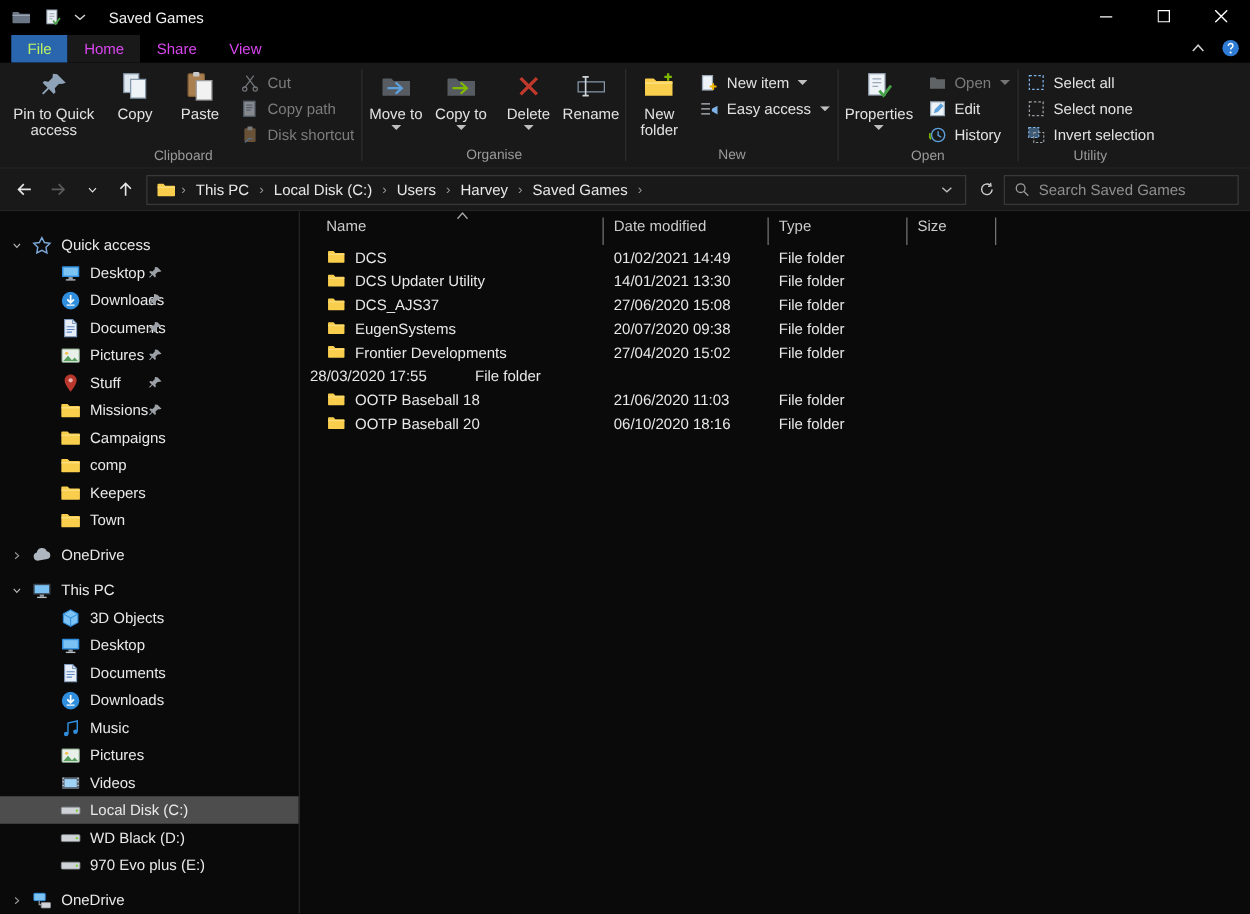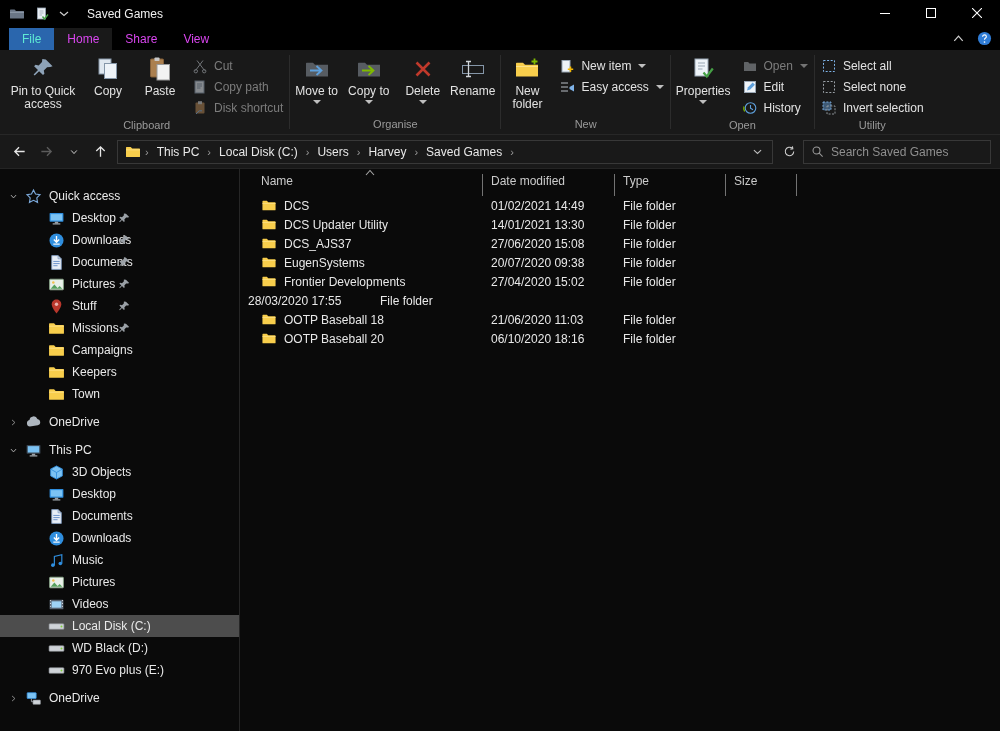--- a/index.html
+++ b/index.html
@@ -14,21 +14,21 @@
   .tb-ic svg { width:100%; height:100%; }
   .tb-caret { width:10px; height:8px; display:inline-flex; }
   .tb-title { margin-left:18px; color:#f0f0f0; font-size:12px; }
   .win-controls { margin-left:auto; display:flex; height:28px; }
   .wc { width:46px; height:28px; display:flex; align-items:center; justify-content:center; color:#fff; }
   .wc svg { width:10px; height:10px; }
 
   
   .tabrow { height:22px; background:#000; display:flex; align-items:stretch; flex:none; position:relative; }
   .tab { padding:4px 13px 3px; color:#d946ef; font-size:12px; }
-  .tab.file { background:#2a66ad; color:#5eead4; margin-left:9px; }
+  .tab.file { background:#2a66ad; color:#bef264; margin-left:9px; }
   .tab.active { background:#191919; }
   .tabrow-right { position:absolute; right:8px; top:3px; display:flex; align-items:center; gap:11px; }
   .tr-ic { width:15px; height:15px; display:inline-flex; }
   .tr-ic svg { width:100%; height:100%; }
 
   
   .ribbon { height:85px; background:#191919; border-bottom:1px solid #272727; display:flex; align-items:stretch; padding-left:4px; flex:none; }
   .rgroup { display:flex; flex-direction:column; }
   .ritems { flex:1; display:flex; align-items:flex-start; padding-top:2px; }
   .rlabel { text-align:center; font-size:11px; color:#9a9a9a; padding:1px 6px 4px; }
@@ -603,20 +603,30 @@
           <span class="slabel">Campaigns</span>
         </div>
         <div class="side-row lvl1">
           <span class="chev"></span>
           <span class="sicon">
             <svg viewBox="0 0 16 16">
               <path d="M1 3.6c0-.33.27-.6.6-.6h4.1l1.5 1.6h7.2c.33 0 .6.27.6.6v7.2c0 .33-.27.6-.6.6H1.6a.6.6 0 0 1-.6-.6z" fill="#f8ce4c"></path>
               <path d="M1 5.3h14v1.1H1z" fill="#fde289" opacity=".75"></path>
             </svg>
           </span>
+          <span class="slabel">comp</span>
+        </div>
+        <div class="side-row lvl1">
+          <span class="chev"></span>
+          <span class="sicon">
+            <svg viewBox="0 0 16 16">
+              <path d="M1 3.6c0-.33.27-.6.6-.6h4.1l1.5 1.6h7.2c.33 0 .6.27.6.6v7.2c0 .33-.27.6-.6.6H1.6a.6.6 0 0 1-.6-.6z" fill="#f8ce4c"></path>
+              <path d="M1 5.3h14v1.1H1z" fill="#fde289" opacity=".75"></path>
+            </svg>
+          </span>
           <span class="slabel">Keepers</span>
         </div>
         <div class="side-row lvl1">
           <span class="chev"></span>
           <span class="sicon">
             <svg viewBox="0 0 16 16">
               <path d="M1 3.6c0-.33.27-.6.6-.6h4.1l1.5 1.6h7.2c.33 0 .6.27.6.6v7.2c0 .33-.27.6-.6.6H1.6a.6.6 0 0 1-.6-.6z" fill="#f8ce4c"></path>
               <path d="M1 5.3h14v1.1H1z" fill="#fde289" opacity=".75"></path>
             </svg>
           </span>

